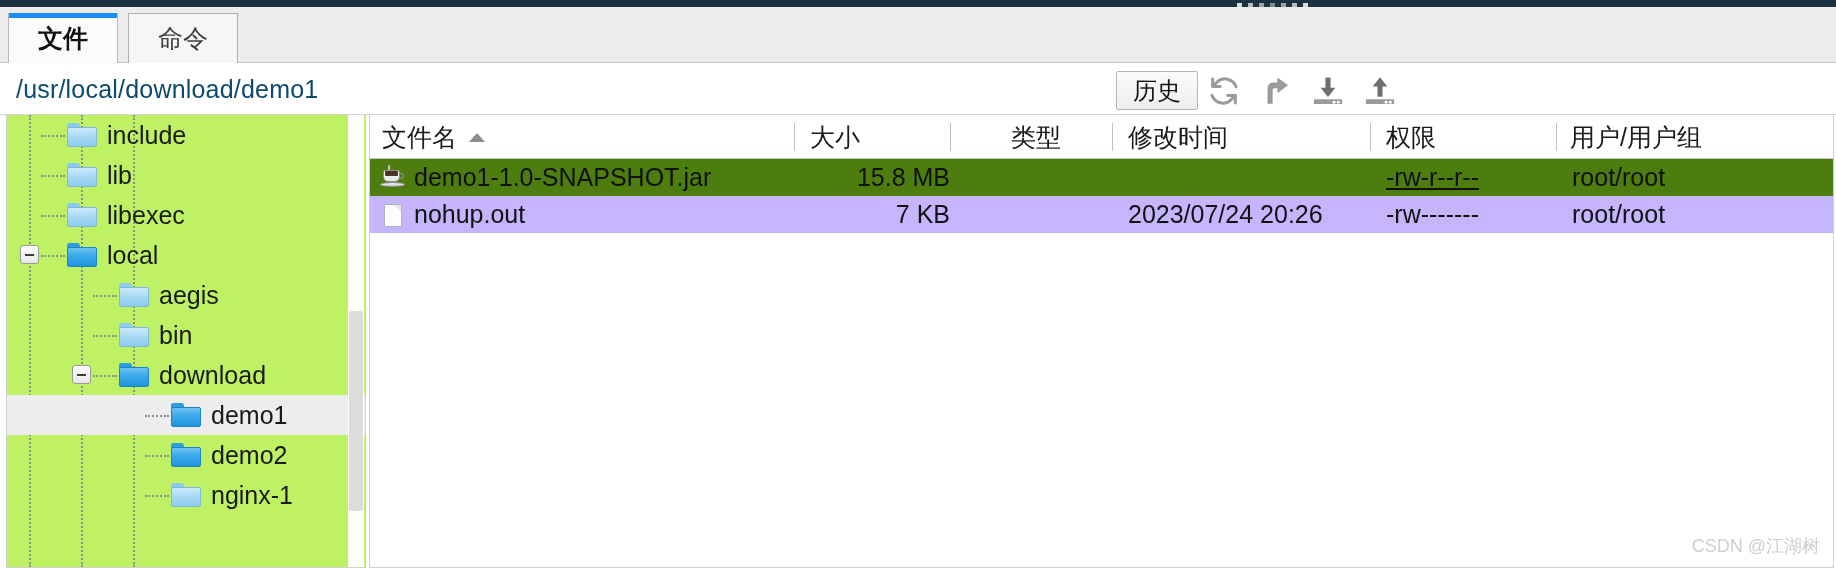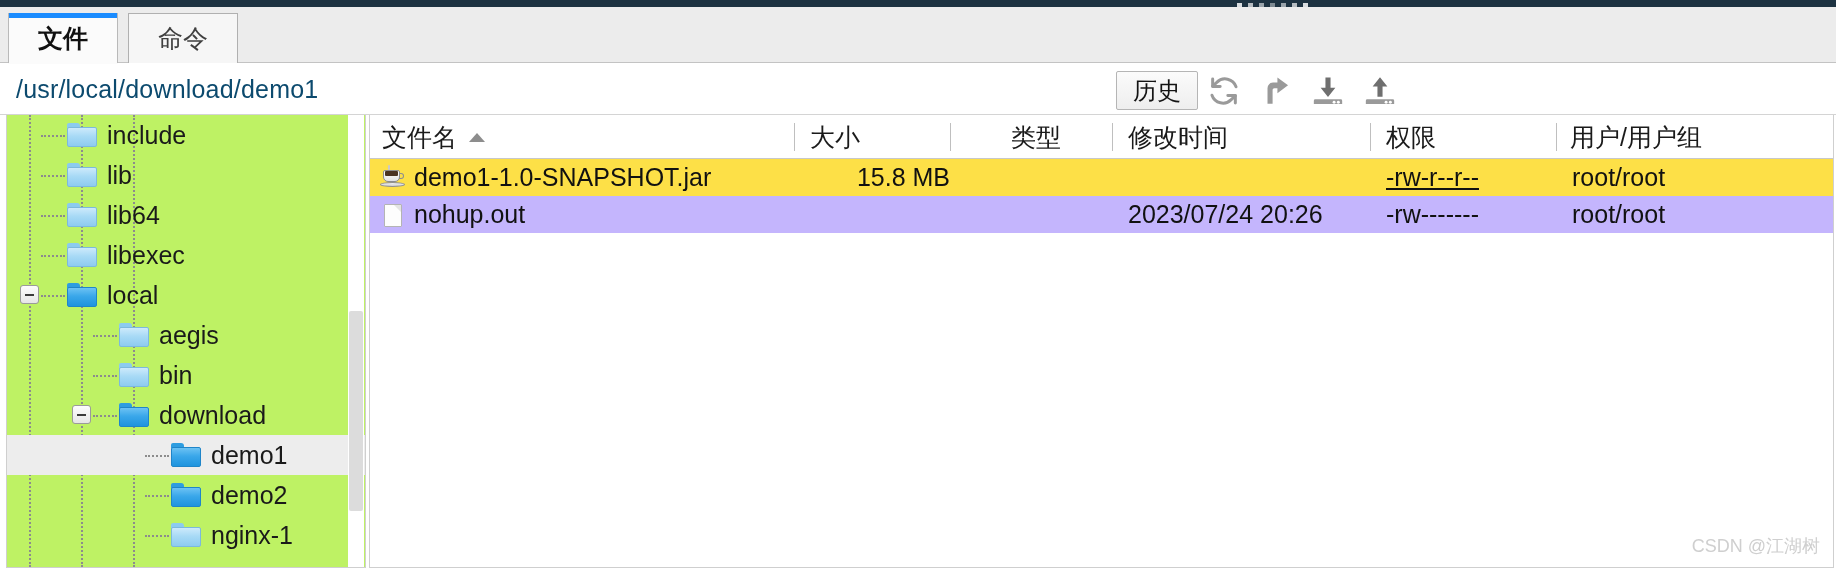--- a/index.html
+++ b/index.html
@@ -284,21 +284,21 @@
   .sortarrow {
     margin-left: 12px;
     width: 0; height: 0;
     border-left: 8px solid transparent;
     border-right: 8px solid transparent;
     border-bottom: 9px solid #8d8d8d;
   }
   .filerow {
     position: relative;
     height: 37px;
-    background: #fde047;
+    background: #4d7c0f;
   }
   .filerow.alt { background: #c4b5fd; }
   .cell {
     position: absolute;
     top: 0; height: 37px;
     display: flex; align-items: center;
     font-size: 25px;
     color: #111111;
     white-space: nowrap;
   }
@@ -466,28 +466,20 @@
               <span class="body"></span>
             </div>
             <div class="tree-label" style="left: 100px;">lib</div>
           </div>
           <div class="treerow">
             <div class="tree-elbow" style="left: 34px; top: 20px; width: 24px;"></div>
             <div class="folder light" style="left: 60px; top: 8px;">
               <span class="tabtop"></span>
               <span class="body"></span>
             </div>
-            <div class="tree-label" style="left: 100px;">lib64</div>
-          </div>
-          <div class="treerow">
-            <div class="tree-elbow" style="left: 34px; top: 20px; width: 24px;"></div>
-            <div class="folder light" style="left: 60px; top: 8px;">
-              <span class="tabtop"></span>
-              <span class="body"></span>
-            </div>
             <div class="tree-label" style="left: 100px;">libexec</div>
           </div>
           <div class="treerow">
             <div class="tree-elbow" style="left: 34px; top: 20px; width: 24px;"></div>
             <div class="tree-toggle" style="left: 13px; top: 10px;"></div>
             <div class="folder dark" style="left: 60px; top: 8px;">
               <span class="tabtop"></span>
               <span class="body"></span>
             </div>
             <div class="tree-label" style="left: 100px;">local</div>
@@ -603,20 +595,21 @@
             <div class="cell" style="left: 1016px; width: 170px; text-decoration: underline;">-rw-r--r--</div>
             <div class="cell" style="left: 1202px; width: 240px;">root/root</div>
           </div>
           <div class="filerow alt">
             <div class="ficon">
               <span class="doc-page">
                 <span class="doc-fold"></span>
               </span>
             </div>
             <div class="cell" style="left: 44px; width: 380px;">nohup.out</div>
+            <div class="cell right" style="left: 430px; width: 150px;">7 KB</div>
             <div class="cell" style="left: 596px; width: 146px;"></div>
             <div class="cell" style="left: 758px; width: 242px;">2023/07/24 20:26</div>
             <div class="cell" style="left: 1016px; width: 170px;">-rw-------</div>
             <div class="cell" style="left: 1202px; width: 240px;">root/root</div>
           </div>
         </div>
     </div>
   </div>
 
   <div class="watermark">CSDN @江湖树</div>

